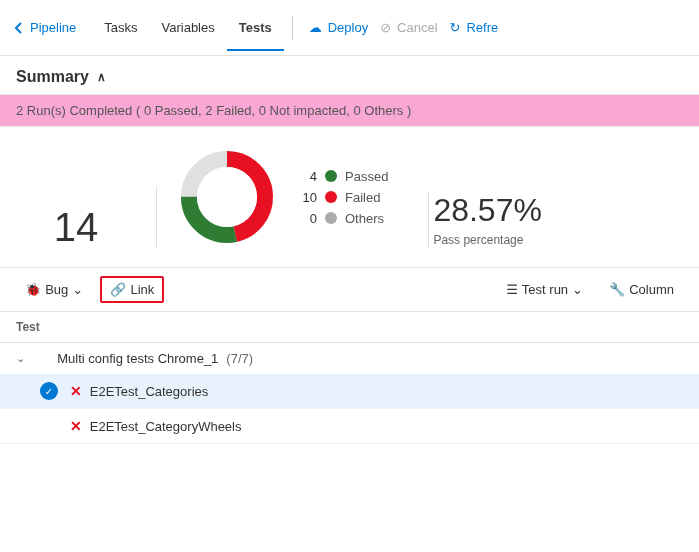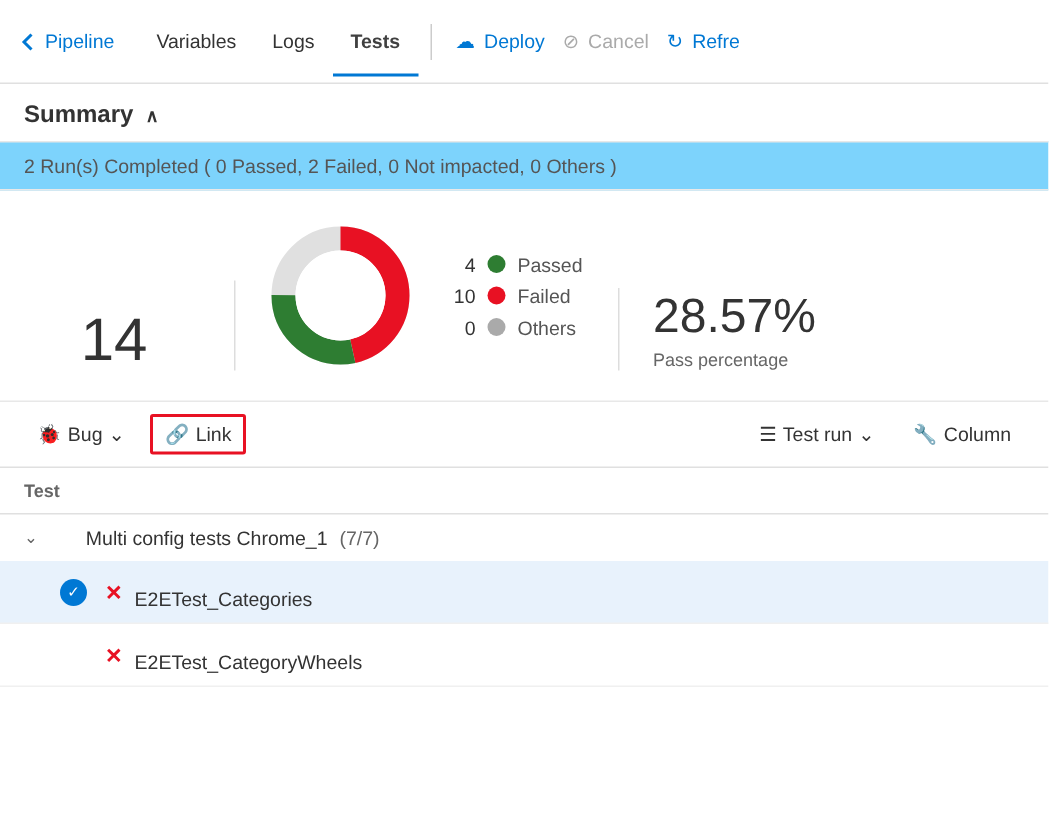--- a/index.html
+++ b/index.html
@@ -77,21 +77,21 @@
       gap: 8px;
       padding: 12px 16px 8px;
       font-size: 16px;
       font-weight: 600;
       color: #333;
     }
     .summary-header .chevron { font-size: 12px; }
 
     
     .status-bar {
-      background: #7dd3fc;
+      background: #f9a8d4;
       padding: 8px 16px;
       font-size: 13px;
       color: #555;
       border-top: 1px solid #e8e8e8;
       border-bottom: 1px solid #e8e8e8;
     }
 
     
     .stats-row {
       display: flex;
@@ -152,22 +152,22 @@
     .legend-count {
       width: 20px;
       text-align: right;
       color: #333;
       font-weight: 500;
     }
     .legend-label { color: #555; }
 
     
     .pass-pct-area {
-      margin-left: 24px;
-      padding-left: 22px;
+      margin-left: 40px;
+      padding-left: 4px;
       border-left: 1px solid #ddd;
     }
     .pass-pct-value {
       font-size: 32px;
       font-weight: 300;
       color: #333;
     }
     .pass-pct-label {
       font-size: 12px;
       color: #666;
@@ -256,39 +256,38 @@
       flex-shrink: 0;
       margin-right: 4px;
     }
     .fail-x {
       color: #e81123;
       font-size: 14px;
       font-weight: bold;
     }
     .test-name {
       color: #333;
-      margin-top: 10px;
     }
   </style>
 </head>
 <body>
 
 <div class="top-nav">
   <div class="nav-back">
     <svg viewBox="0 0 14 14" fill="none" stroke="#0078d4" stroke-width="2">
       <polyline points="9,2 4,7 9,12"></polyline>
     </svg>
     <span>Pipeline</span>
   </div>
 
   <div class="nav-item">
+    <span>Tasks</span>
+  </div>
+  <div class="nav-item">
     <span>Variables</span>
-  </div>
-  <div class="nav-item">
-    <span>Logs</span>
   </div>
   <div class="nav-item active">
     <span>Tests</span>
   </div>
 
   <div class="nav-divider"></div>
 
   <div class="nav-right">
     <div class="nav-action">
       <span style="color:#0078d4;">☁</span>

